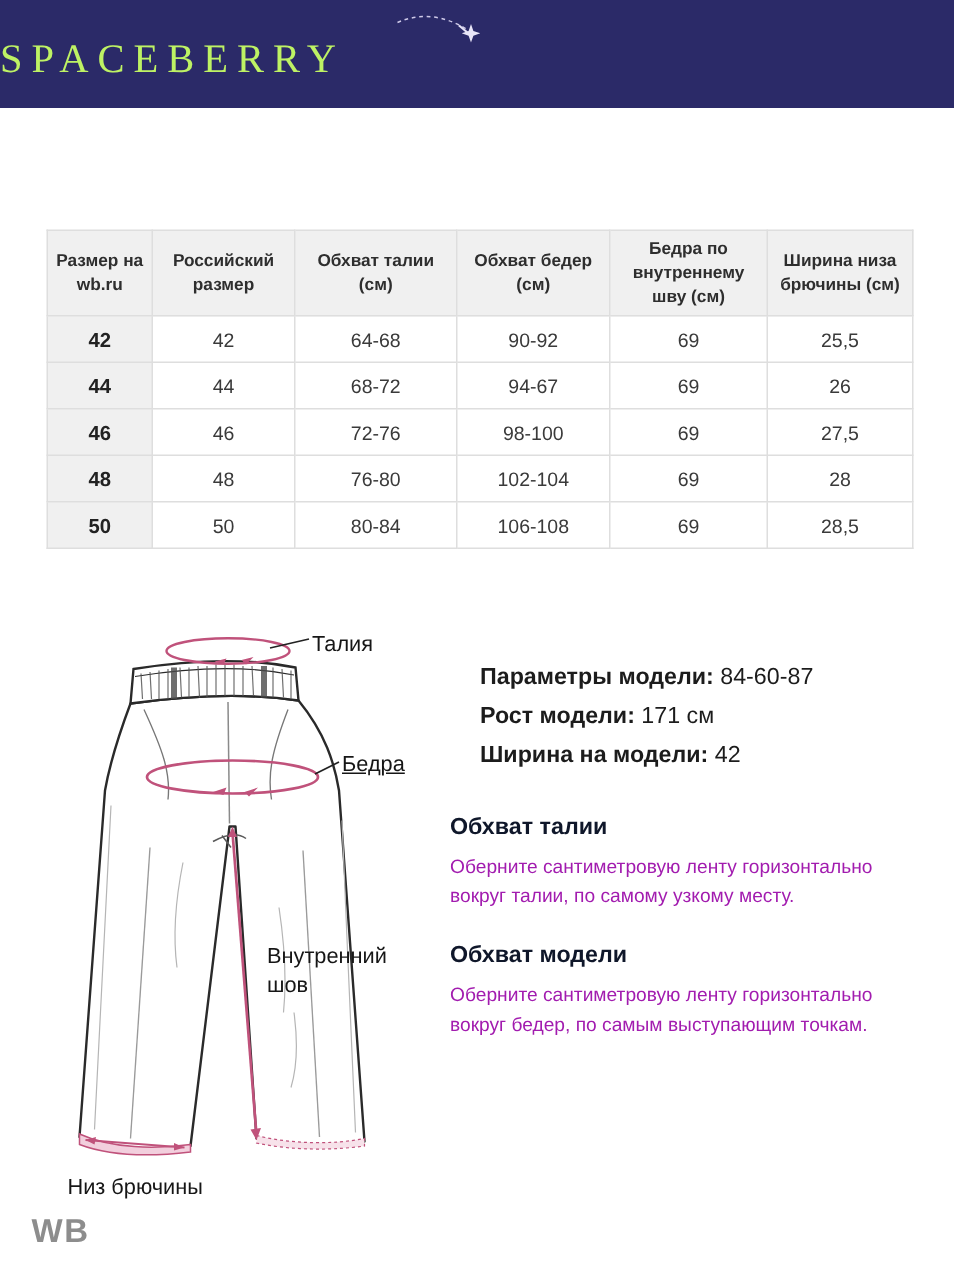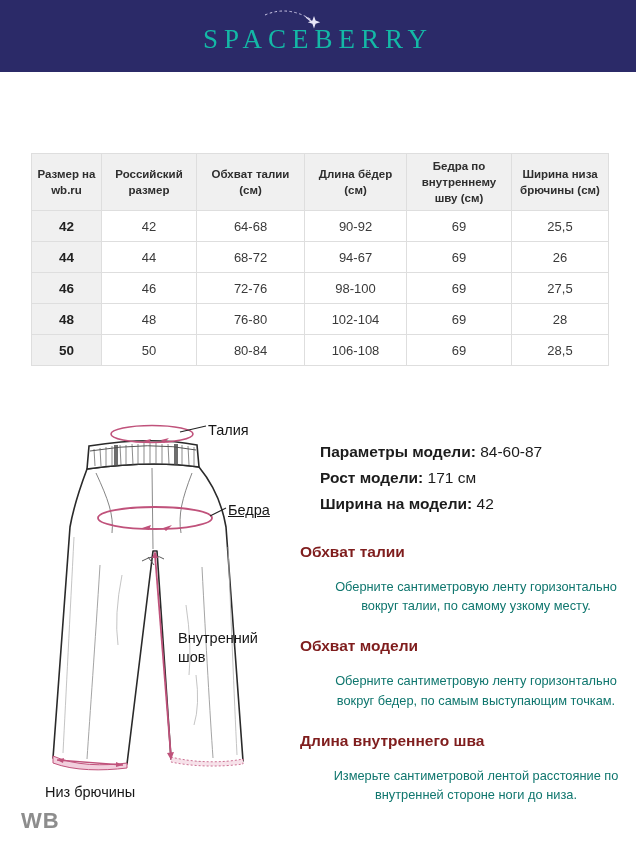--- a/index.html
+++ b/index.html
@@ -1,23 +1,23 @@
 <!DOCTYPE html>
 <html><head>
 <meta charset="utf-8">
 <style>
   html,body{margin:0;padding:0;background:#fff;}
   .page{position:relative;width:636px;height:848px;background:#ffffff;overflow:hidden;
         font-family:"Liberation Sans",sans-serif;color:#222;}
 
   
   .header{position:absolute;left:0;top:0;width:636px;height:72px;background:#2b2a68;}
-  .logo{position:absolute;left:0;top:24px;width:636px;text-align:center;
+  .logo{position:absolute;left:0;top:24px;width:636px;text-align:left;
         font-family:"Liberation Serif",serif;font-size:27px;font-weight:400;
-        letter-spacing:6px;color:#14b8a6;}
+        letter-spacing:6px;color:#bef264;}
   .star{position:absolute;left:262px;top:5px;}
 
   
   .size-table{position:absolute;left:31px;top:153px;border-collapse:collapse;table-layout:fixed;padding-left:20px;}
   .size-table th,.size-table td{border:1px solid #dedede;text-align:center;vertical-align:middle;padding:2px 4px;}
   .size-table th{background:#f0f0f0;font-size:11.5px;font-weight:600;color:#2e2e2e;height:52px;line-height:1.4;}
   .size-table td{font-size:13px;color:#3a3a3a;height:26px;background:#fff;}
   .size-table td.first{background:#f0f0f0;font-weight:bold;color:#222;font-size:13.5px;}
 
   
@@ -28,22 +28,22 @@
   .dlabel.hips{left:198px;top:86px;text-decoration:underline;}
   .dlabel.inseam{left:148px;top:214px;width:104px;}
   .dlabel.hem{left:15px;top:368px;}
 
   
   .info-col{position:absolute;left:300px;top:439px;width:328px;}
   .model-line{font-size:15.5px;line-height:26px;color:#1c1c1c;margin-left:20px;}
   .model-line b{font-weight:bold;}
   .guides{margin-top:26px;}
   .guide{margin-bottom:22px;}
-  .guide h3{margin:0 0 7px 0;font-size:15.5px;font-weight:bold;color:#7f1d1d;}
-  .guide p{margin:16px;font-size:12.8px;line-height:1.5;color:#0f766e;width:320px;text-align:center;}
+  .guide h3{margin:0 0 7px 0;font-size:15.5px;font-weight:bold;color:#0f172a;}
+  .guide p{margin:0;font-size:12.8px;line-height:1.5;color:#a21caf;width:320px;}
 
   .watermark{position:absolute;left:21px;top:808px;font-size:22px;font-weight:bold;
              color:#8d8d8d;letter-spacing:1px;}
 </style>
 </head>
 <body>
 
 <div class="page">
 
   <div class="header">
@@ -64,21 +64,21 @@
         <col style="width:108px">
       <col style="width:102px">
         <col style="width:105px">
         <col style="width:97px">
     </colgroup>
     <thead>
       <tr>
         <th>Размер на wb.ru</th>
         <th>Российский размер</th>
         <th>Обхват талии (см)</th>
-        <th>Длина бёдер (см)</th>
+        <th>Обхват бедер (см)</th>
         <th>Бедра по внутреннему шву (см)</th>
         <th>Ширина низа брючины (см)</th>
       </tr>
     </thead>
     <tbody>
       <tr>
         <td class="first">42</td>
         <td>42</td>
         <td>64-68</td>
         <td>90-92</td>
@@ -191,21 +191,17 @@
 
     <div class="guides">
       <div class="guide">
         <h3>Обхват талии</h3>
         <p>Оберните сантиметровую ленту горизонтально вокруг талии, по самому узкому месту.</p>
       </div>
       <div class="guide">
         <h3>Обхват модели</h3>
         <p>Оберните сантиметровую ленту горизонтально вокруг бедер, по самым выступающим точкам.</p>
       </div>
-      <div class="guide">
-        <h3>Длина внутреннего шва</h3>
-        <p>Измерьте сантиметровой лентой расстояние по внутренней стороне ноги до низа.</p>
-      </div>
     </div>
   </div>
 
   <div class="watermark">WB</div>
 </div>
 
 </body></html>

